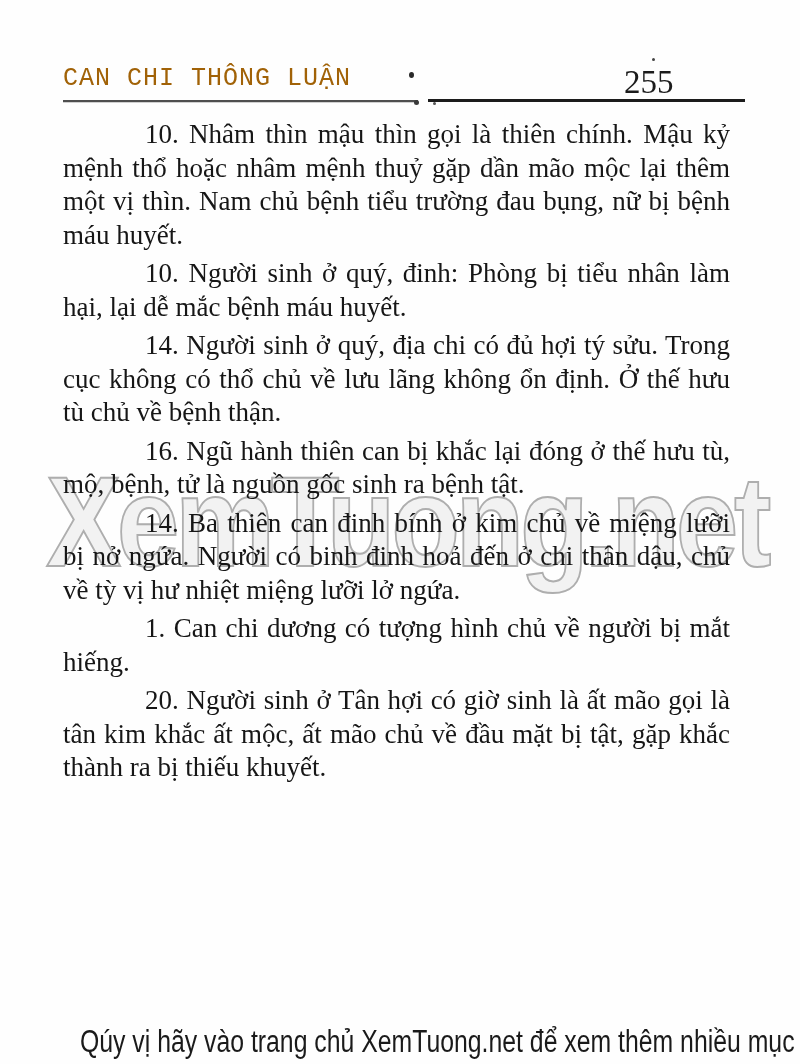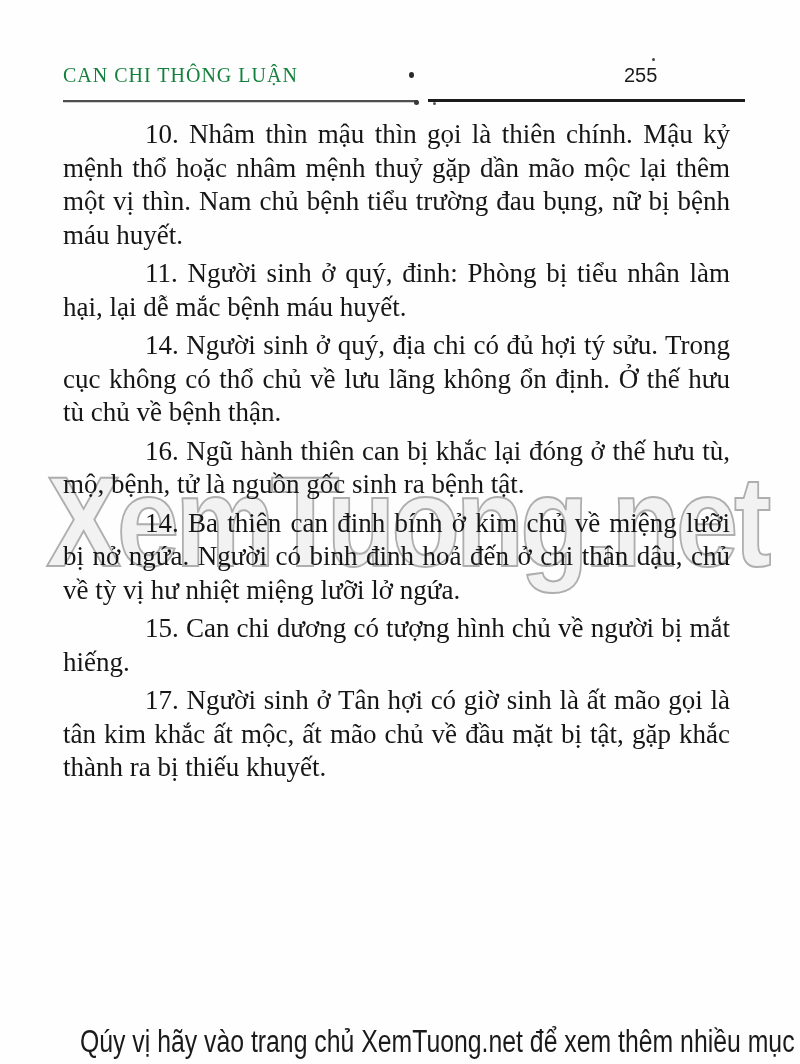--- a/index.html
+++ b/index.html
@@ -12,31 +12,31 @@
     position: relative;
     width: 800px; height: 1064px;
     background: #fefefe;
     font-family: "Liberation Serif", serif;
   }
 
   
   .header-title {
     position: absolute;
     left: 63px; top: 64px;
-    font-family: Liberation Serif, serif;
-    font-size: 20px;
+    font-family: Liberation Mono, monospace;
+    font-size: 25px;
     letter-spacing: 1px;
-    color: #15803d;
+    color: #a16207;
     white-space: nowrap;
   }
   .page-number {
     position: absolute;
     left: 624px; top: 64px;
-    font-family: Liberation Sans, sans-serif;
-    font-size: 20px;
+    font-family: Liberation Serif, serif;
+    font-size: 33px;
     color: #1b1b1b;
   }
   .rule-left {
     position: absolute;
     left: 63px; top: 100px;
     width: 355px; height: 2px;
     background: #4f4f4f;
     box-shadow: 0 1px 0 rgba(0,0,0,0.18);
   }
   .rule-right {
@@ -109,26 +109,26 @@
 
   <div class="header-title">CAN CHI THÔNG LUẬN</div>
   <div class="page-number">255</div>
   <div class="rule-left"></div>
   <div class="rule-right"></div>
 
   <div class="watermark">XemTuong.net</div>
 
   <div class="body-text">
     <p>10. Nhâm thìn mậu thìn gọi là thiên chính. Mậu kỷ mệnh thổ hoặc nhâm mệnh thuỷ gặp dần mão mộc lại thêm một vị thìn. Nam chủ bệnh tiểu trường đau bụng, nữ bị bệnh máu huyết.</p>
-    <p>11. Người sinh ở quý, đinh: Phòng bị tiểu nhân làm hại, lại dễ mắc bệnh máu huyết.</p>
+    <p>10. Người sinh ở quý, đinh: Phòng bị tiểu nhân làm hại, lại dễ mắc bệnh máu huyết.</p>
     <p>14. Người sinh ở quý, địa chi có đủ hợi tý sửu. Trong cục không có thổ chủ về lưu lãng không ổn định. Ở thế hưu tù chủ về bệnh thận.</p>
     <p>16. Ngũ hành thiên can bị khắc lại đóng ở thế hưu tù, mộ, bệnh, tử là nguồn gốc sinh ra bệnh tật.</p>
     <p>14. Ba thiên can đinh bính ở kim chủ về miệng lưỡi bị nở ngứa. Người có binh đinh hoả đến ở chi thân dậu, chủ về tỳ vị hư nhiệt miệng lưỡi lở ngứa.</p>
-    <p>15. Can chi dương có tượng hình chủ về người bị mắt hiếng.</p>
-    <p>17. Người sinh ở Tân hợi có giờ sinh là ất mão gọi là tân kim khắc ất mộc, ất mão chủ về đầu mặt bị tật, gặp khắc thành ra bị thiếu khuyết.</p>
+    <p>1. Can chi dương có tượng hình chủ về người bị mắt hiếng.</p>
+    <p>20. Người sinh ở Tân hợi có giờ sinh là ất mão gọi là tân kim khắc ất mộc, ất mão chủ về đầu mặt bị tật, gặp khắc thành ra bị thiếu khuyết.</p>
   </div>
 
   <div class="footer-text">Qúy vị hãy vào trang chủ XemTuong.net để xem thêm nhiều mục hay khác</div>
 
   <div class="speck speck-1"></div>
   <div class="speck speck-2"></div>
   <div class="speck speck-3"></div>
   <div class="speck speck-4"></div>
 
 </div>

